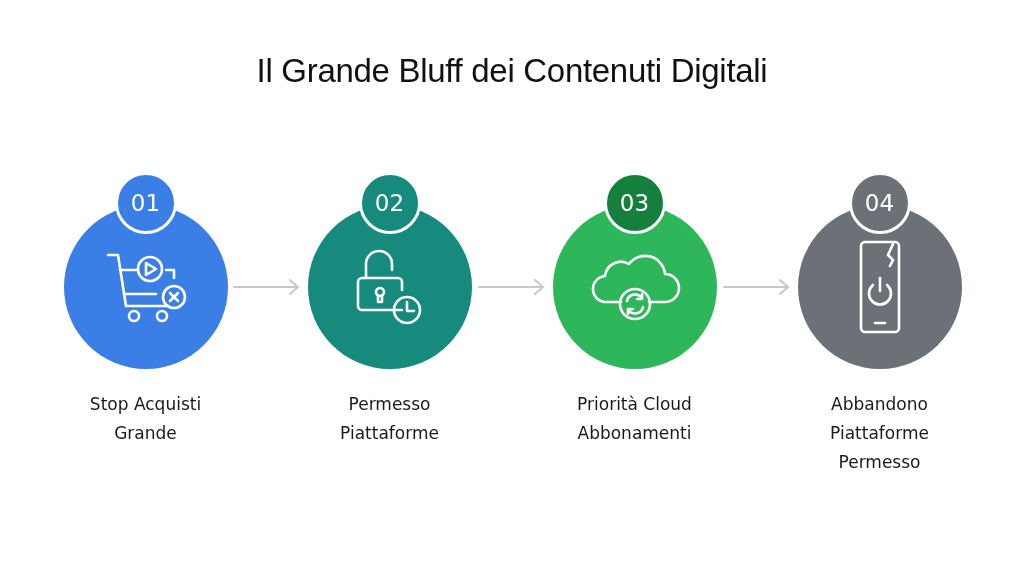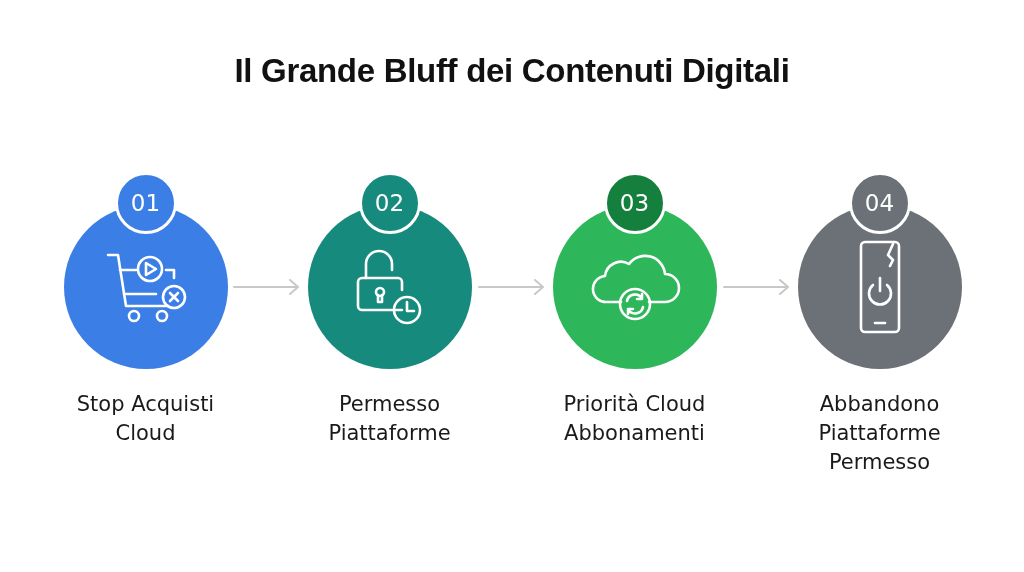--- a/index.html
+++ b/index.html
@@ -2,38 +2,38 @@
 <html><head>
 <meta charset="utf-8">
 <style>
   html, body { margin: 0; padding: 0; }
   body {
     width: 1024px; height: 572px; background: #ffffff; position: relative; overflow: hidden;
     font-family: "Liberation Sans", sans-serif;
   }
   .title {
     position: absolute; top: 52px; left: 0; width: 1024px; text-align: center;
-    font-family: "Liberation Sans", sans-serif; font-weight: bold; font-size: 33px;
+    font-family: "Liberation Sans", sans-serif; font-weight: normal; font-size: 33px;
     color: #111111; letter-spacing: -0.3px;
   }
   .step { position: absolute; top: 0; width: 245px; height: 500px; }
   .circle {
     position: absolute; top: 205px; width: 164px; height: 164px; border-radius: 50%;
     left: 50%; margin-left: -82px;
   }
   .badge {
     position: absolute; top: 172px; width: 56px; height: 56px; border-radius: 50%;
     left: 50%; margin-left: -31px; border: 3px solid #ffffff;
     display: flex; align-items: center; justify-content: center;
     color: #ffffff; font-family: "DejaVu Sans", sans-serif; font-size: 23px;
   }
   .icon { position: absolute; top: 240px; left: 50%; margin-left: -50px; width: 100px; height: 100px; }
   .label {
     position: absolute; top: 390px; left: 0; width: 100%; text-align: center;
-    font-family: "DejaVu Sans", sans-serif; font-size: 21px; line-height: 29px; color: #1a1a1a;
+    font-family: "DejaVu Sans", sans-serif; font-size: 17px; line-height: 29px; color: #1a1a1a;
   }
   .arrow { position: absolute; top: 278px; width: 70px; height: 18px; }
 </style>
 </head>
 <body>
 
 <div class="title">Il Grande Bluff dei Contenuti Digitali</div>
 
 <div class="step" style="left:23px;">
   <div class="circle" style="background:#3b7ee6;"></div>
@@ -45,21 +45,21 @@
     <path d="M28 54 H60"></path>
     <circle cx="54" cy="29" r="12"></circle>
     <path d="M50 23 L60 29 L50 35 Z"></path>
     <circle cx="78" cy="57" r="11"></circle>
     <path d="M74 53 L82 61 M82 53 L74 61"></path>
     <circle cx="38" cy="76" r="5"></circle>
     <circle cx="66" cy="76" r="5"></circle>
   </svg>
   <div class="label">
     <div>Stop Acquisti</div>
-    <div>Cloud</div>
+    <div>Grande</div>
   </div>
 </div>
 
 <svg class="arrow" style="left:232px;" viewBox="0 0 70 18" fill="none" stroke="#c8c8c8" stroke-width="2" stroke-linecap="round" stroke-linejoin="round">
   <path d="M2 9 H66 M58 2 L66 9 L58 16"></path>
 </svg>
 
 <div class="step" style="left:267px;">
   <div class="circle" style="background:#168a7c;"></div>
   <div class="badge" style="background:#168a7c;">02</div>

